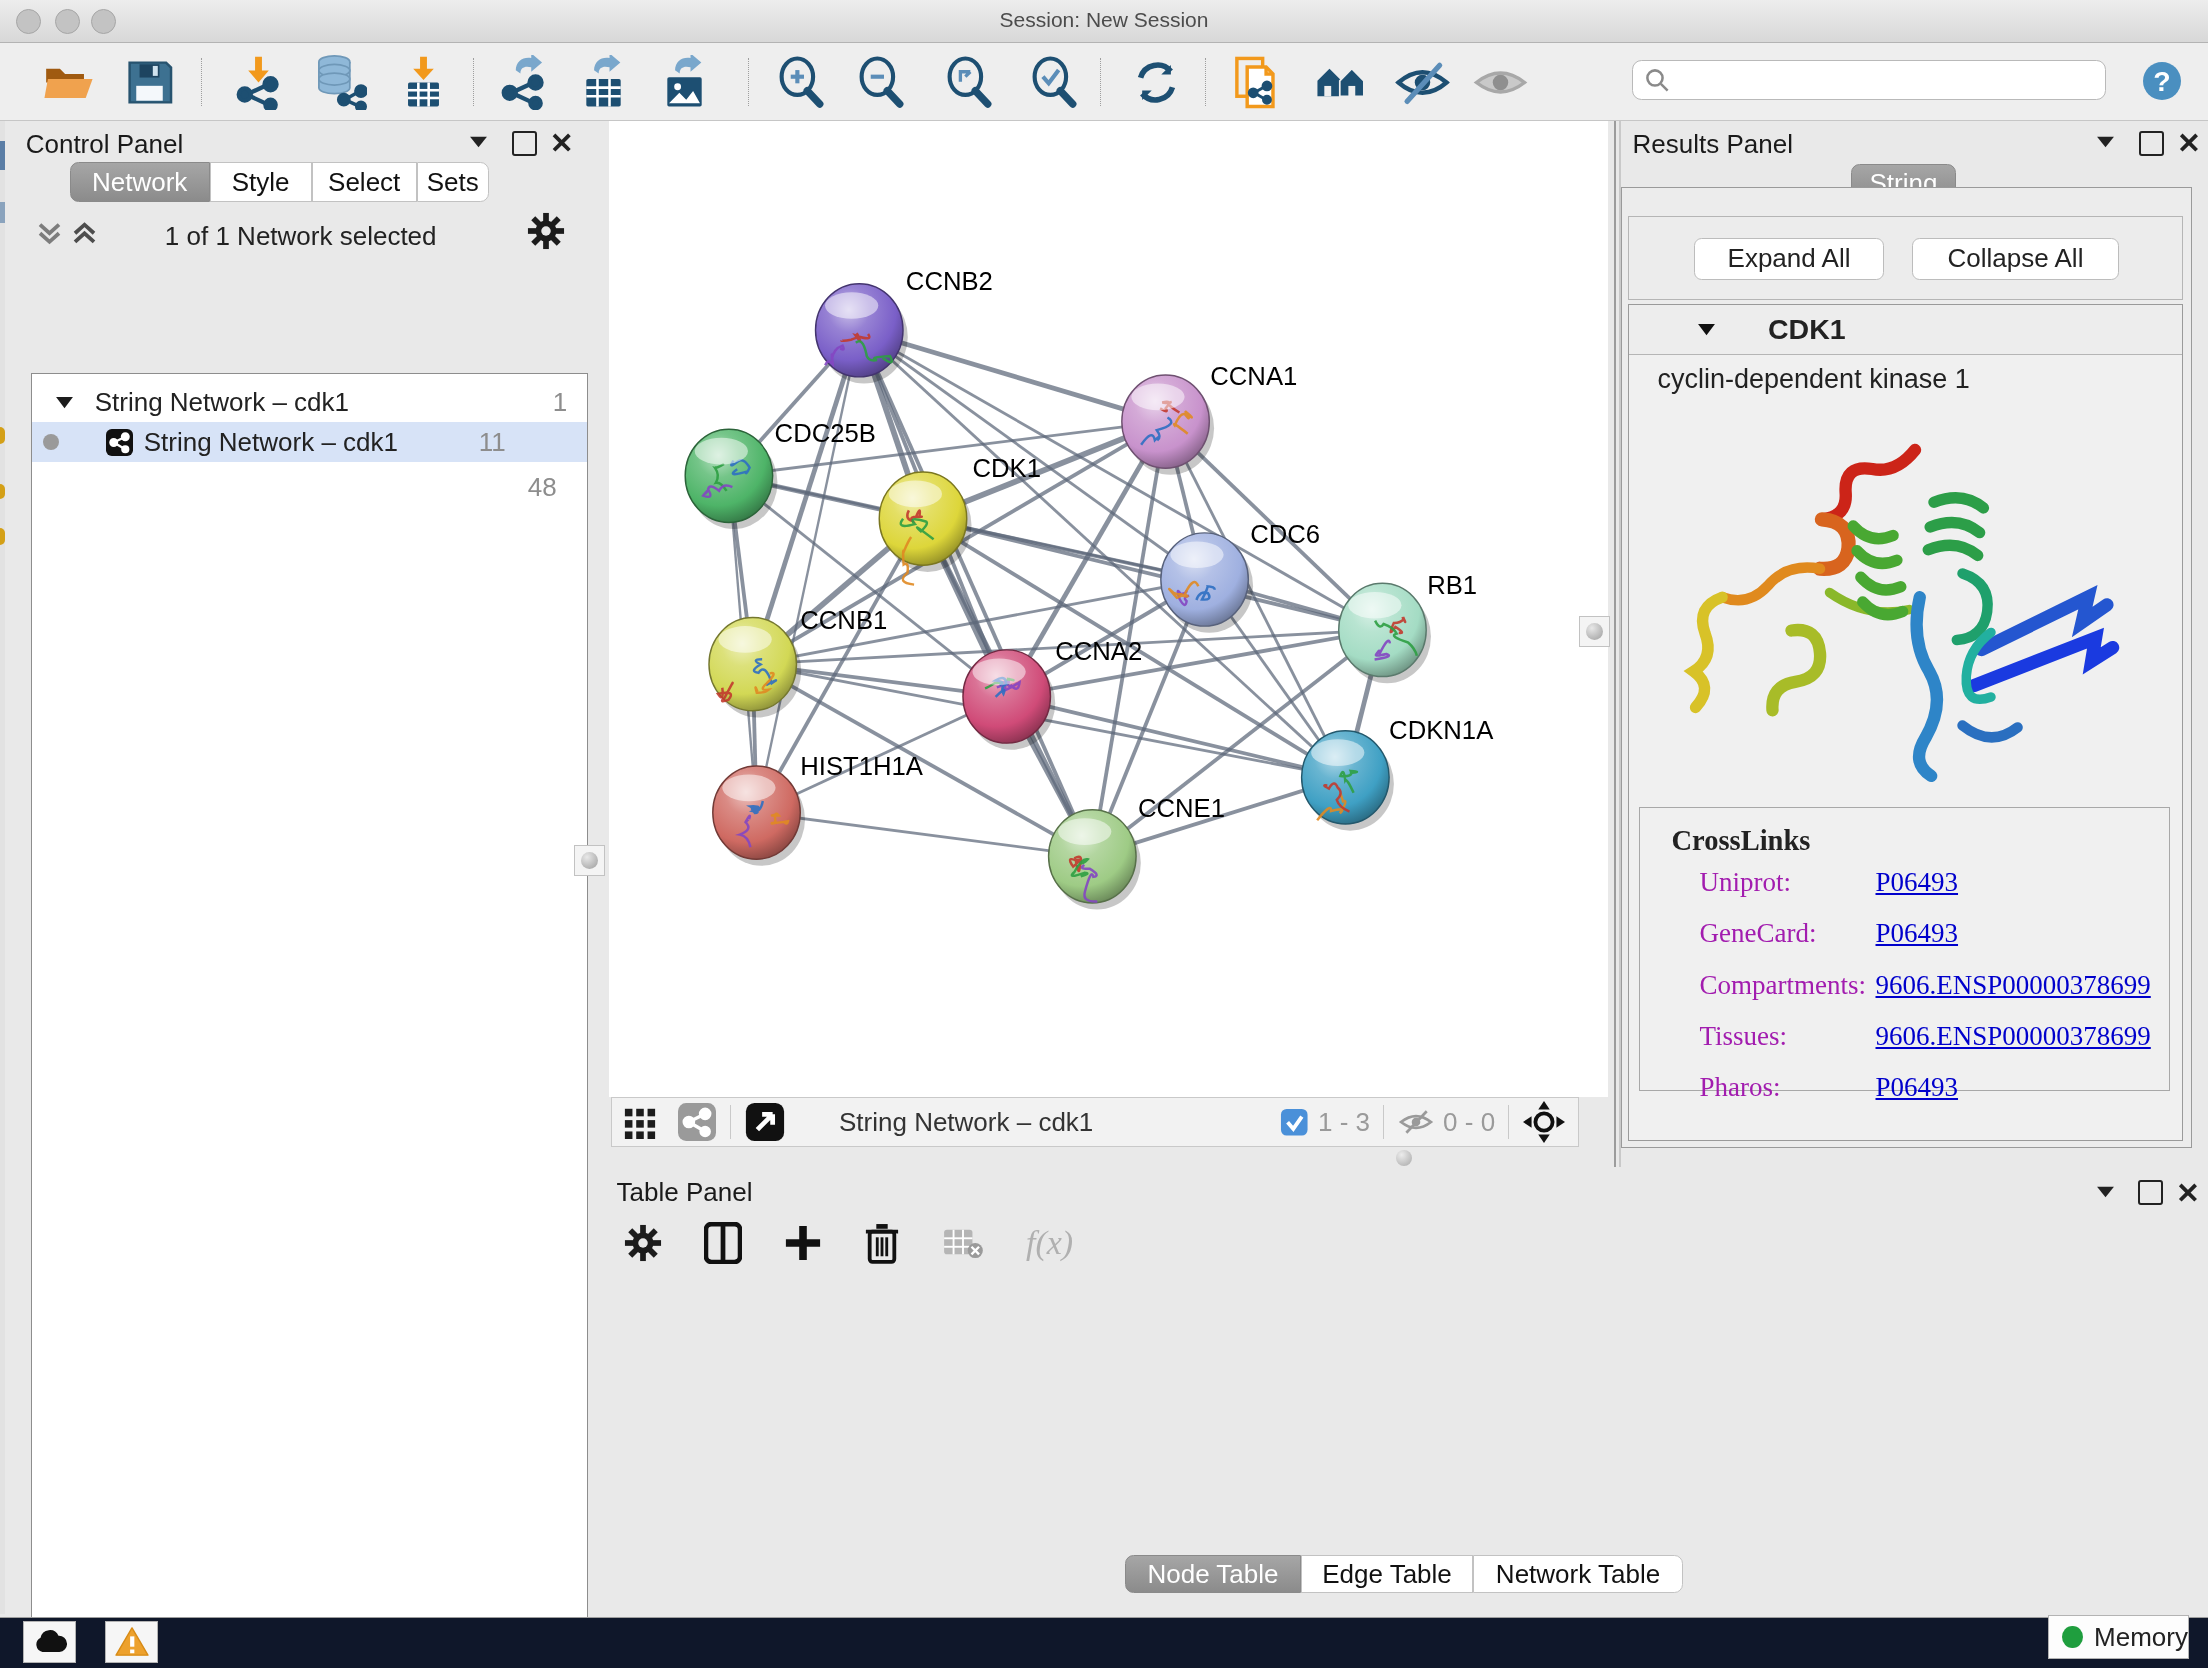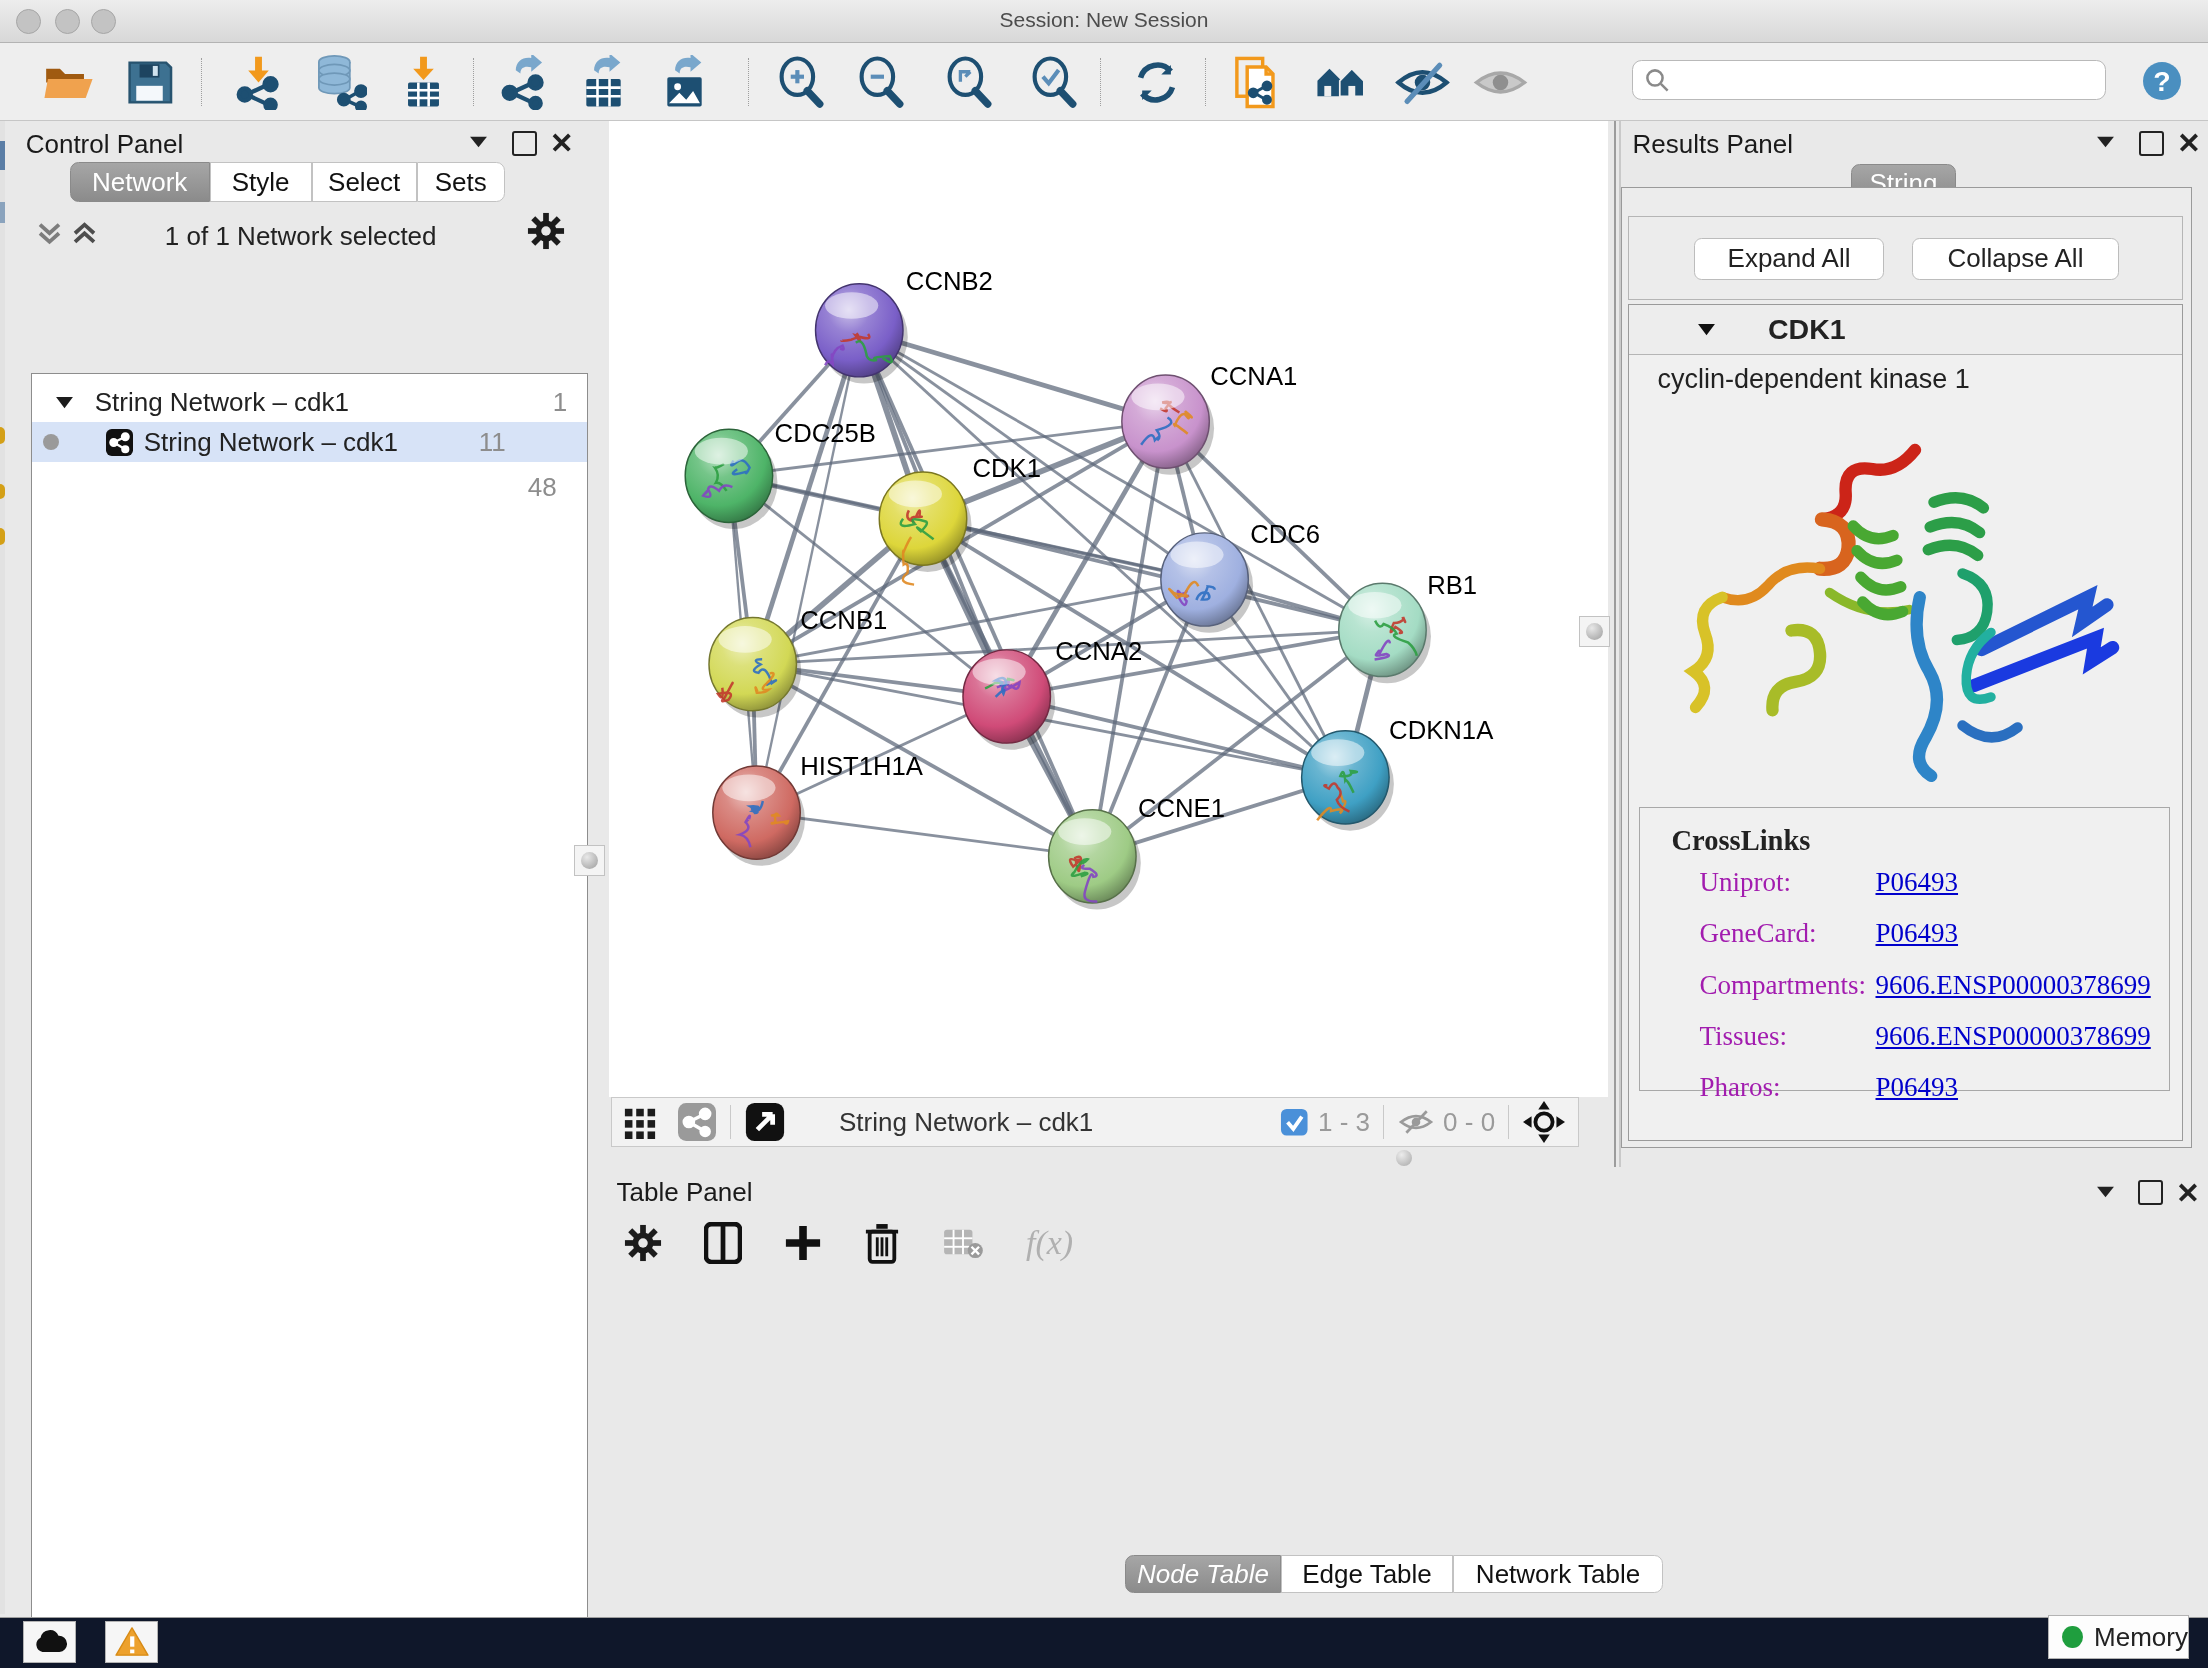--- a/index.html
+++ b/index.html
@@ -276,21 +276,21 @@
   <div class="abs" style="left:5.7px;top:121px;width:597px;height:1493px;">
     <div class="abs panel-title" style="left:20px;top:7.6px;">Control Panel</div>
     <div class="abs" style="left:462px;top:13.3px;">
       <svg width="21" height="15" viewBox="0 0 22 16">
           <path d="M2 3 h18 l-9 11 z" fill="#222"></path>
         </svg>
     </div>
     <div class="abs" style="left:506px;top:9.5px;width:21px;height:21px;border:2.9px solid #222;border-radius:2.9px;"></div>
     <div class="abs" style="left:544px;top:5.7px;font-size:28.5px;font-weight:bold;">✕</div>
 
-    <div id="cp-tabs" class="abs" style="left:64px;top:41px;"><div class="tab sel" style="width: 140px; border-radius: 8.6px 0px 0px 8.6px;">Network</div><div class="tab" style="width: 102px; border-radius: 0px;">Style</div><div class="tab" style="width: 105px; border-radius: 0px;">Select</div><div class="tab" style="width: 88px; border-radius: 0px 8.6px 8.6px 0px;">Sets</div></div>
+    <div id="cp-tabs" class="abs" style="left:64px;top:41px;"><div class="tab sel" style="width: 140px; border-radius: 8.6px 0px 0px 8.6px;">Network</div><div class="tab" style="width: 102px; border-radius: 0px;">Style</div><div class="tab" style="width: 105px; border-radius: 0px;">Select</div><div class="tab" style="width: 72px; border-radius: 0px 8.6px 8.6px 0px;">Sets</div></div>
 
     <div class="abs" style="left:30px;top:98px;">
       <svg width="27" height="28.5" viewBox="0 0 28 30">
           <g fill="none" stroke="#7d7d7d" stroke-width="4">
         <path d="M4 6 l10 9 10-9"></path>
             <path d="M4 15 l10 9 10-9"></path>
           </g>
         </svg>
     </div>
     <div class="abs" style="left:65px;top:98px;">
@@ -749,21 +749,21 @@
             <line x1="2" y1="22" x2="32" y2="22"></line>
             <line x1="12" y1="4" x2="12" y2="30"></line>
             <line x1="22" y1="4" x2="22" y2="30"></line>
           </g>
         <circle cx="35" cy="26" r="8" fill="#9a9a9a"></circle>
           <path d="M31 22 l8 8 m0-8 l-8 8" stroke="#fff" stroke-width="2.5"></path>
       </svg>
       <div style="font-family:'Liberation Serif',serif;font-style:italic;font-size:34px;color:#b0b0b0;">f(x)</div>
     </div>
 
-    <div id="tp-tabs" class="abs" style="left:516px;top:388px;"><div class="tab sel" style="width: 156px; border-radius: 8.6px 0px 0px 8.6px; font-style: italic;">Node Table</div><div class="tab" style="width: 172px; border-radius: 0px;">Edge Table</div><div class="tab" style="width: 210px; border-radius: 0px 8.6px 8.6px 0px;">Network Table</div></div>
+    <div id="tp-tabs" class="abs" style="left:516px;top:388px;"><div class="tab sel" style="width: 176px; border-radius: 8.6px 0px 0px 8.6px;">Node Table</div><div class="tab" style="width: 172px; border-radius: 0px;">Edge Table</div><div class="tab" style="width: 210px; border-radius: 0px 8.6px 8.6px 0px;">Network Table</div></div>
   </div>
 
   <div id="statusbar" class="abs">
     <div class="sbtn abs" style="left:23px;">
       <svg width="34" height="25" viewBox="0 0 36 26">
         <path d="M10 24 a8 8 0 0 1 -2-15 a10 10 0 0 1 19-2 a7 7 0 0 1 1 17 z" fill="#111"></path>
       </svg>
     </div>
     <div class="sbtn abs" style="left:105px;">
       <svg width="34" height="30" viewBox="0 0 36 32">

